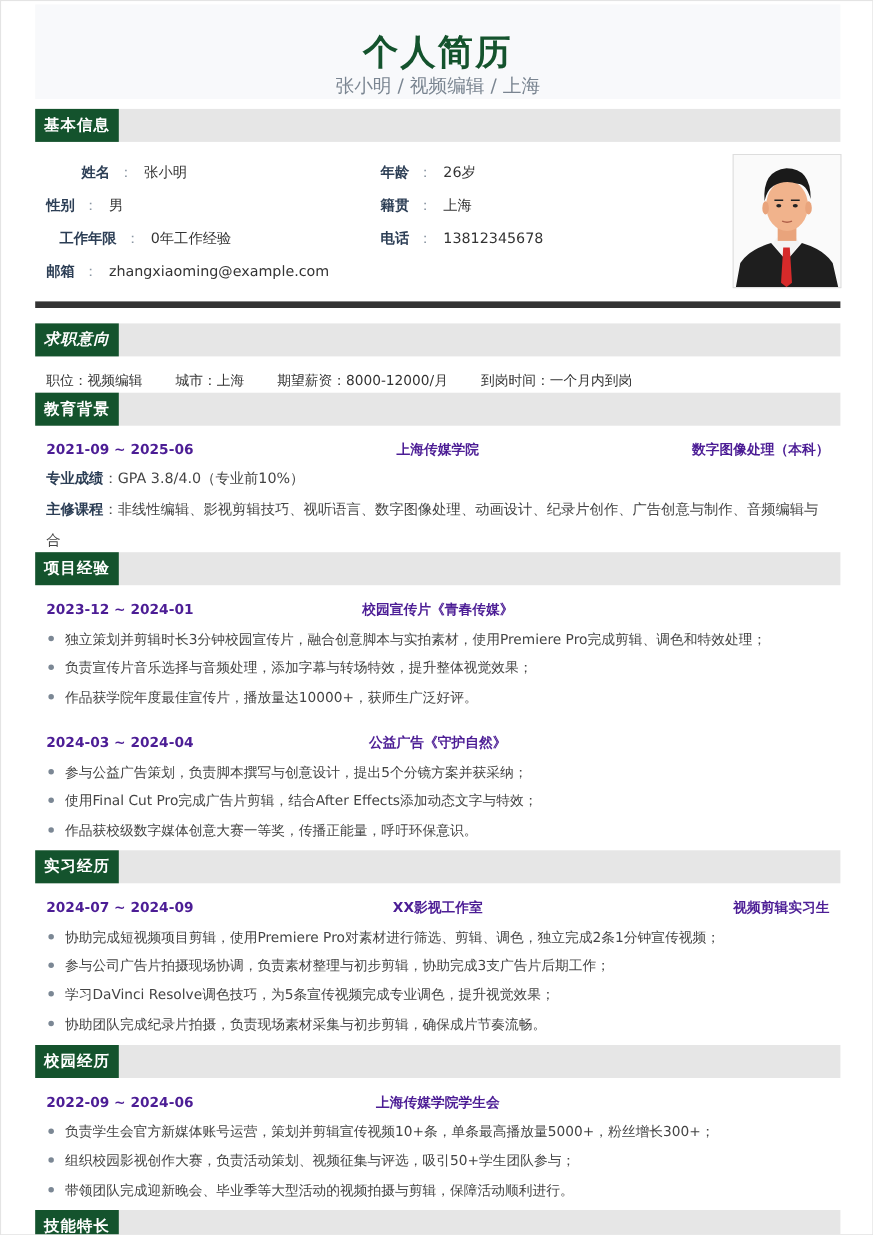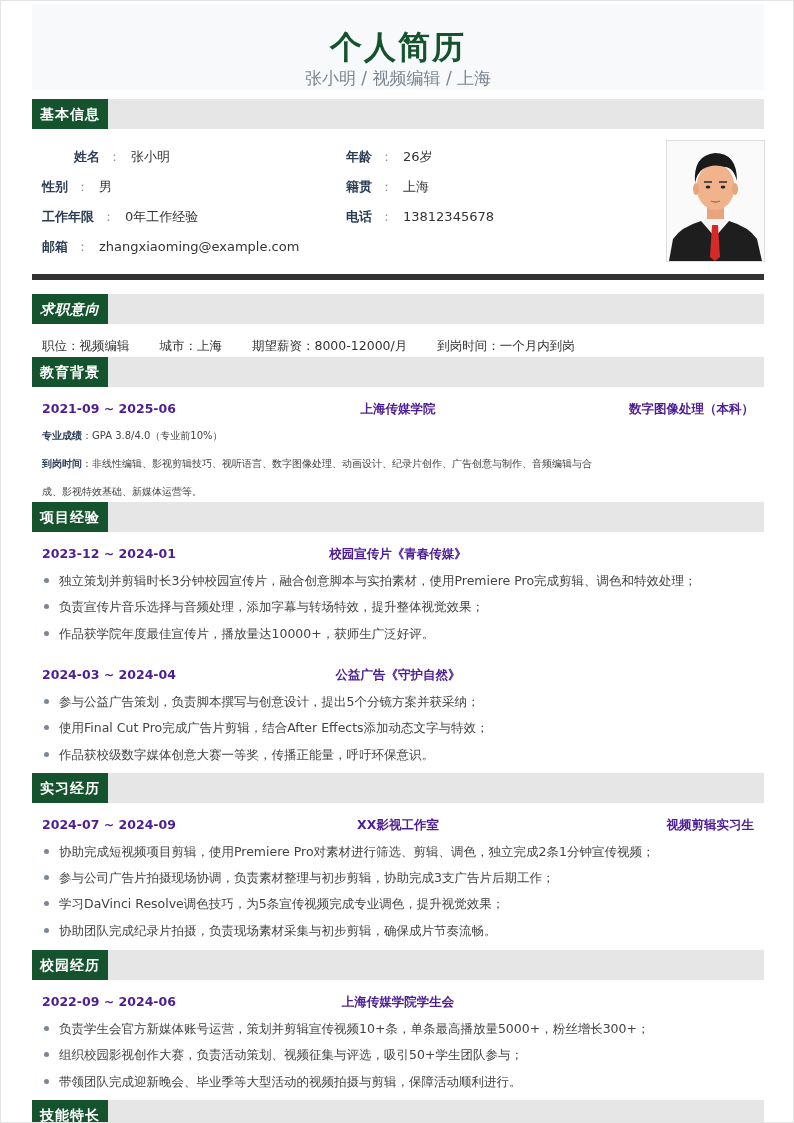--- a/index.html
+++ b/index.html
@@ -56,21 +56,21 @@
   }
   .intent-row span { margin-right: 26px; }
   .entry-head {
     position: absolute; left: 41px; width: 712px; height: 18px;
     font-size: 12.5px; font-weight: bold; color: #4c1d95;
   }
   .entry-head .date { position: absolute; left: 0; top: 0; }
   .entry-head .org { position: absolute; left: 0; right: 0; top: 0; text-align: center; }
   .entry-head .role { position: absolute; right: 0; top: 0; }
   .text-line {
-    position: absolute; left: 41px; width: 712px; font-size: 10px; color: #444;
+    position: absolute; left: 41px; width: 712px; font-size: 13px; color: #444;
     line-height: 28px;
   }
   .text-line b { color: #2c3e55; }
   .bullet {
     position: absolute; left: 41px; width: 712px; font-size: 12.5px; color: #444;
     white-space: nowrap;
   }
   .bullet .dot {
     display: inline-block; width: 5px; height: 5px; border-radius: 50%;
     background: #7b8794; margin: 0 10px 2px 2px; vertical-align: middle;
@@ -95,21 +95,21 @@
   </div>
   <div class="info-row" style="left:345px; top:147px;">
     <span class="lbl">年龄</span><span class="colon">：</span><span>26岁</span>
   </div>
   <div class="info-row" style="left:41px; top:177px;">
     <span class="lbl">性别</span><span class="colon">：</span><span>男</span>
   </div>
   <div class="info-row" style="left:345px; top:177px;">
     <span class="lbl">籍贯</span><span class="colon">：</span><span>上海</span>
   </div>
-  <div class="info-row" style="left:41px; top:207px;text-align:center;">
+  <div class="info-row" style="left:53px; top:207px;text-align:center;">
     <span class="lbl">工作年限</span><span class="colon">：</span><span>0年工作经验</span>
   </div>
   <div class="info-row" style="left:345px; top:207px;">
     <span class="lbl">电话</span><span class="colon">：</span><span>13812345678</span>
   </div>
   <div class="info-row" style="left:41px; top:237px;">
     <span class="lbl">邮箱</span><span class="colon">：</span><span>zhangxiaoming@example.com</span>
   </div>
 
   <div class="photo">
@@ -157,21 +157,21 @@
   </div>
   <div class="entry-head" style="top:400px;">
     <span class="date">2021-09 ~ 2025-06</span>
     <span class="org">上海传媒学院</span>
     <span class="role">数字图像处理（本科）</span>
   </div>
   <div class="text-line" style="top:421px;">
     <b>专业成绩</b><span>：GPA 3.8/4.0（专业前10%）</span>
   </div>
   <div class="text-line" style="top:449px;">
-    <b>到岗时间</b><span>：非线性编辑、影视剪辑技巧、视听语言、数字图像处理、动画设计、纪录片创作、广告创意与制作、音频编辑与合</span><br>
+    <b>主修课程</b><span>：非线性编辑、影视剪辑技巧、视听语言、数字图像处理、动画设计、纪录片创作、广告创意与制作、音频编辑与合</span><br>
     <span>成、影视特效基础、新媒体运营等。</span>
   </div>
 
   <div class="sec-head" style="top:501px;">
     <div class="tag">项目经验</div>
   </div>
   <div class="entry-head" style="top:545px;">
     <span class="date">2023-12 ~ 2024-01</span>
     <span class="org">校园宣传片《青春传媒》</span>
   </div>

